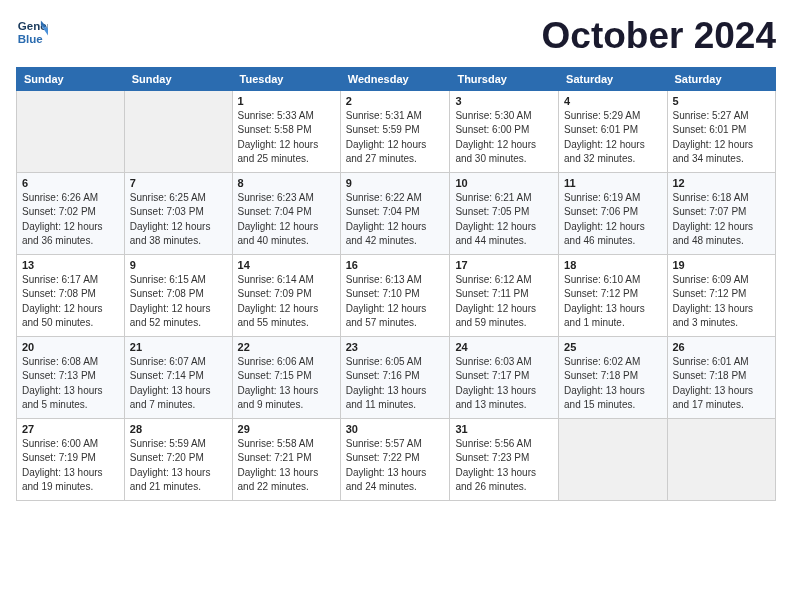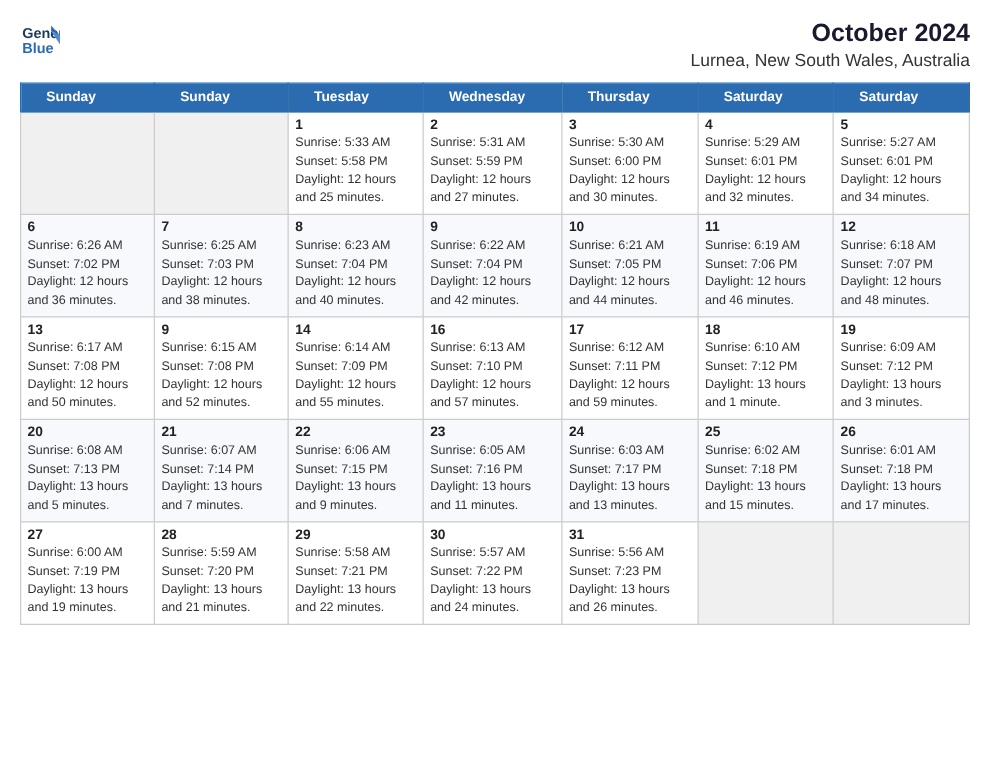--- a/index.html
+++ b/index.html
@@ -28,40 +28,40 @@
       gap: 4px;
     }
     .logo-icon {
       width: 32px;
       height: 32px;
     }
     .title-block {
       text-align: right;
     }
     .month-title {
-      font-size: 20px;
+      font-size: 37px;
       font-weight: bold;
       color: #1a1a2e;
       line-height: 1.1;
     }
     .location-title {
       font-size: 14px;
       color: #333;
       margin-top: 2px;
     }
     .calendar {
       width: 100%;
       border-collapse: collapse;
       font-size: 9.5px;
     }
     .calendar th {
       background: #2b6cb0;
       color: #fff;
       text-align: left;
-      padding: 5px 20px;
+      padding: 5px 7px;
       font-size: 11px;
       font-weight: bold;
       border: 1px solid #2b6cb0;
     }
     .calendar td {
       border: 1px solid #ccc;
       vertical-align: top;
       padding: 4px 5px;
       width: 113px;
       min-height: 70px;
@@ -94,21 +94,20 @@
     <div class="logo">
       <svg class="logo-icon" viewBox="0 0 36 36">
         <text x="2" y="16" font-size="13" font-weight="bold" fill="#1a3a5c">General</text>
         <text x="2" y="30" font-size="13" font-weight="bold" fill="#2b6cb0">Blue</text>
         <polygon points="28,5 36,14 28,10" fill="#2b6cb0"></polygon>
         <polygon points="28,10 36,14 36,22" fill="#4a90d9"></polygon>
       </svg>
     </div>
     <div class="title-block">
       <div class="month-title">October 2024</div>
-      <div class="location-title">Lurnea, New South Wales, Australia</div>
     </div>
   </div>
 
   <table class="calendar">
     <thead>
       <tr>
       <th>Sunday</th>
           <th>Sunday</th>
           <th>Tuesday</th>
           <th>Wednesday</th>

